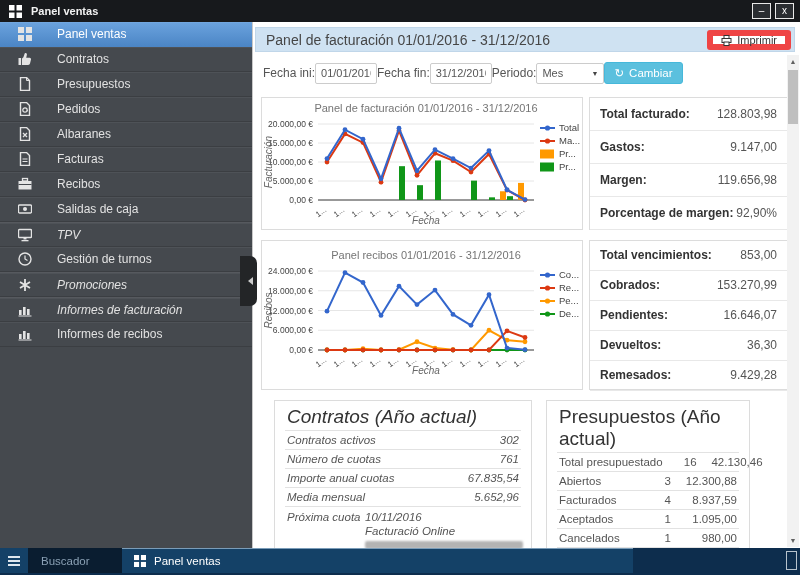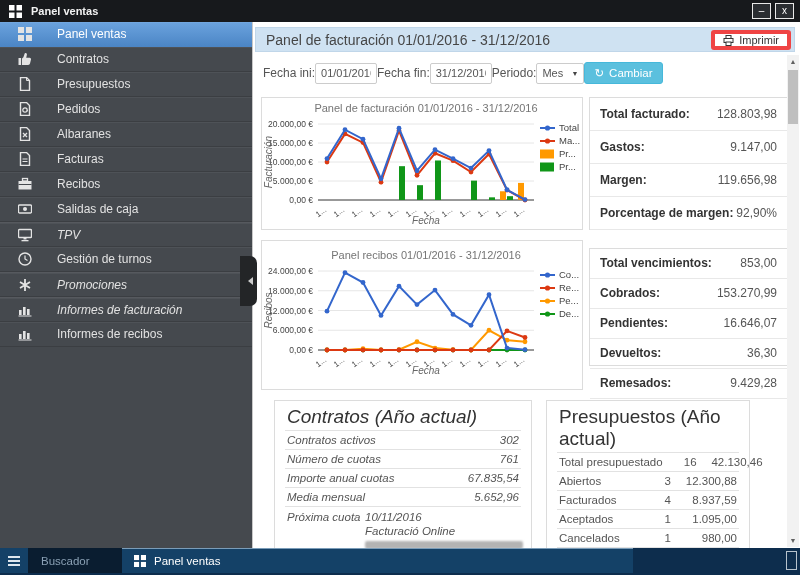--- a/index.html
+++ b/index.html
@@ -30,40 +30,40 @@
   .side-handle .arr { position:absolute; right:4px; top:21px; width:0; height:0;
                       border-top:4px solid transparent; border-bottom:4px solid transparent;
                       border-right:5px solid #cccccc; }
 
   
   .main { position:absolute; left:252px; top:22px; width:548px; height:526px; background:#fff;
           border-left:1px solid #c8c8c8; }
   .main-header { position:absolute; left:2px; top:5px; width:540px; height:25px; background:#cfe2f2;
                  border:1px solid #c0d6e9; display:flex; align-items:center; }
   .main-title { font-size:14px; color:#464646; margin-left:10px; }
-  .btn-print { position:absolute; right:3px; top:2px; height:20px; background:#fff; border:4px solid #ef4444;
+  .btn-print { position:absolute; right:3px; top:2px; height:20px; background:#fff; border:6px solid #ef4444;
                border-radius:3px; font-size:11px; color:#333; display:flex; align-items:center;
                padding:0 8px; gap:5px; cursor:pointer; }
   .filters { position:absolute; left:10px; top:40px; display:flex; align-items:center; gap:0;
              font-size:12px; color:#555; }
   .filters input { width:62px; height:21px; border:1px solid #ccc; border-radius:2px; font-size:11px;
                    color:#555; padding:0 5px; font-family:"Liberation Sans",sans-serif; }
-  .selectbox { width:48px; height:21px; border:1px solid #ccc; border-radius:2px; font-size:11px;
+  .selectbox { width:68px; height:21px; border:1px solid #ccc; border-radius:2px; font-size:11px;
                color:#555; display:flex; align-items:center; justify-content:space-between;
                padding:0 5px; cursor:pointer; background:#fff; }
   .selectbox .car { font-size:7px; color:#444; }
   .btn-cambiar { height:22px; background:#5bc0de; border:1px solid #46b8da; border-radius:3px;
                  color:#fff; font-size:11.5px; display:flex; align-items:center; gap:5px;
                  padding:0 9px; cursor:pointer; }
 
   .panel { position:absolute; background:#fff; border:1px solid #dcdcdc; }
   #chart-panel-1 { left:8px;  top:75px;  width:322px; height:133px; }
   #stats-panel-1 { left:336px; top:75px;  width:199px; height:133px; }
   #chart-panel-2 { left:8px;  top:218px; width:322px; height:150px; }
-  #stats-panel-2 { left:336px; top:226px; width:199px; height:118px; }
+  #stats-panel-2 { left:336px; top:218px; width:199px; height:150px; }
   #contratos-panel    { left:21px;  top:378px; width:258px; height:148px; border-bottom:none;font-style:italic; }
   #presupuestos-panel { left:293px; top:378px; width:204px; height:148px; border-bottom:none; }
 
   .stat-row { display:flex; justify-content:space-between; align-items:baseline;
               border-bottom:1px solid #e8e8e8; font-size:12px; line-height:14px; }
   #stats-panel-1 .stat-row { padding:9px 10px; }
   #stats-panel-2 .stat-row { padding:7px 10px 8px; }
   .stat-label { font-weight:bold; color:#333; }
   .stat-value { color:#555; }
 

